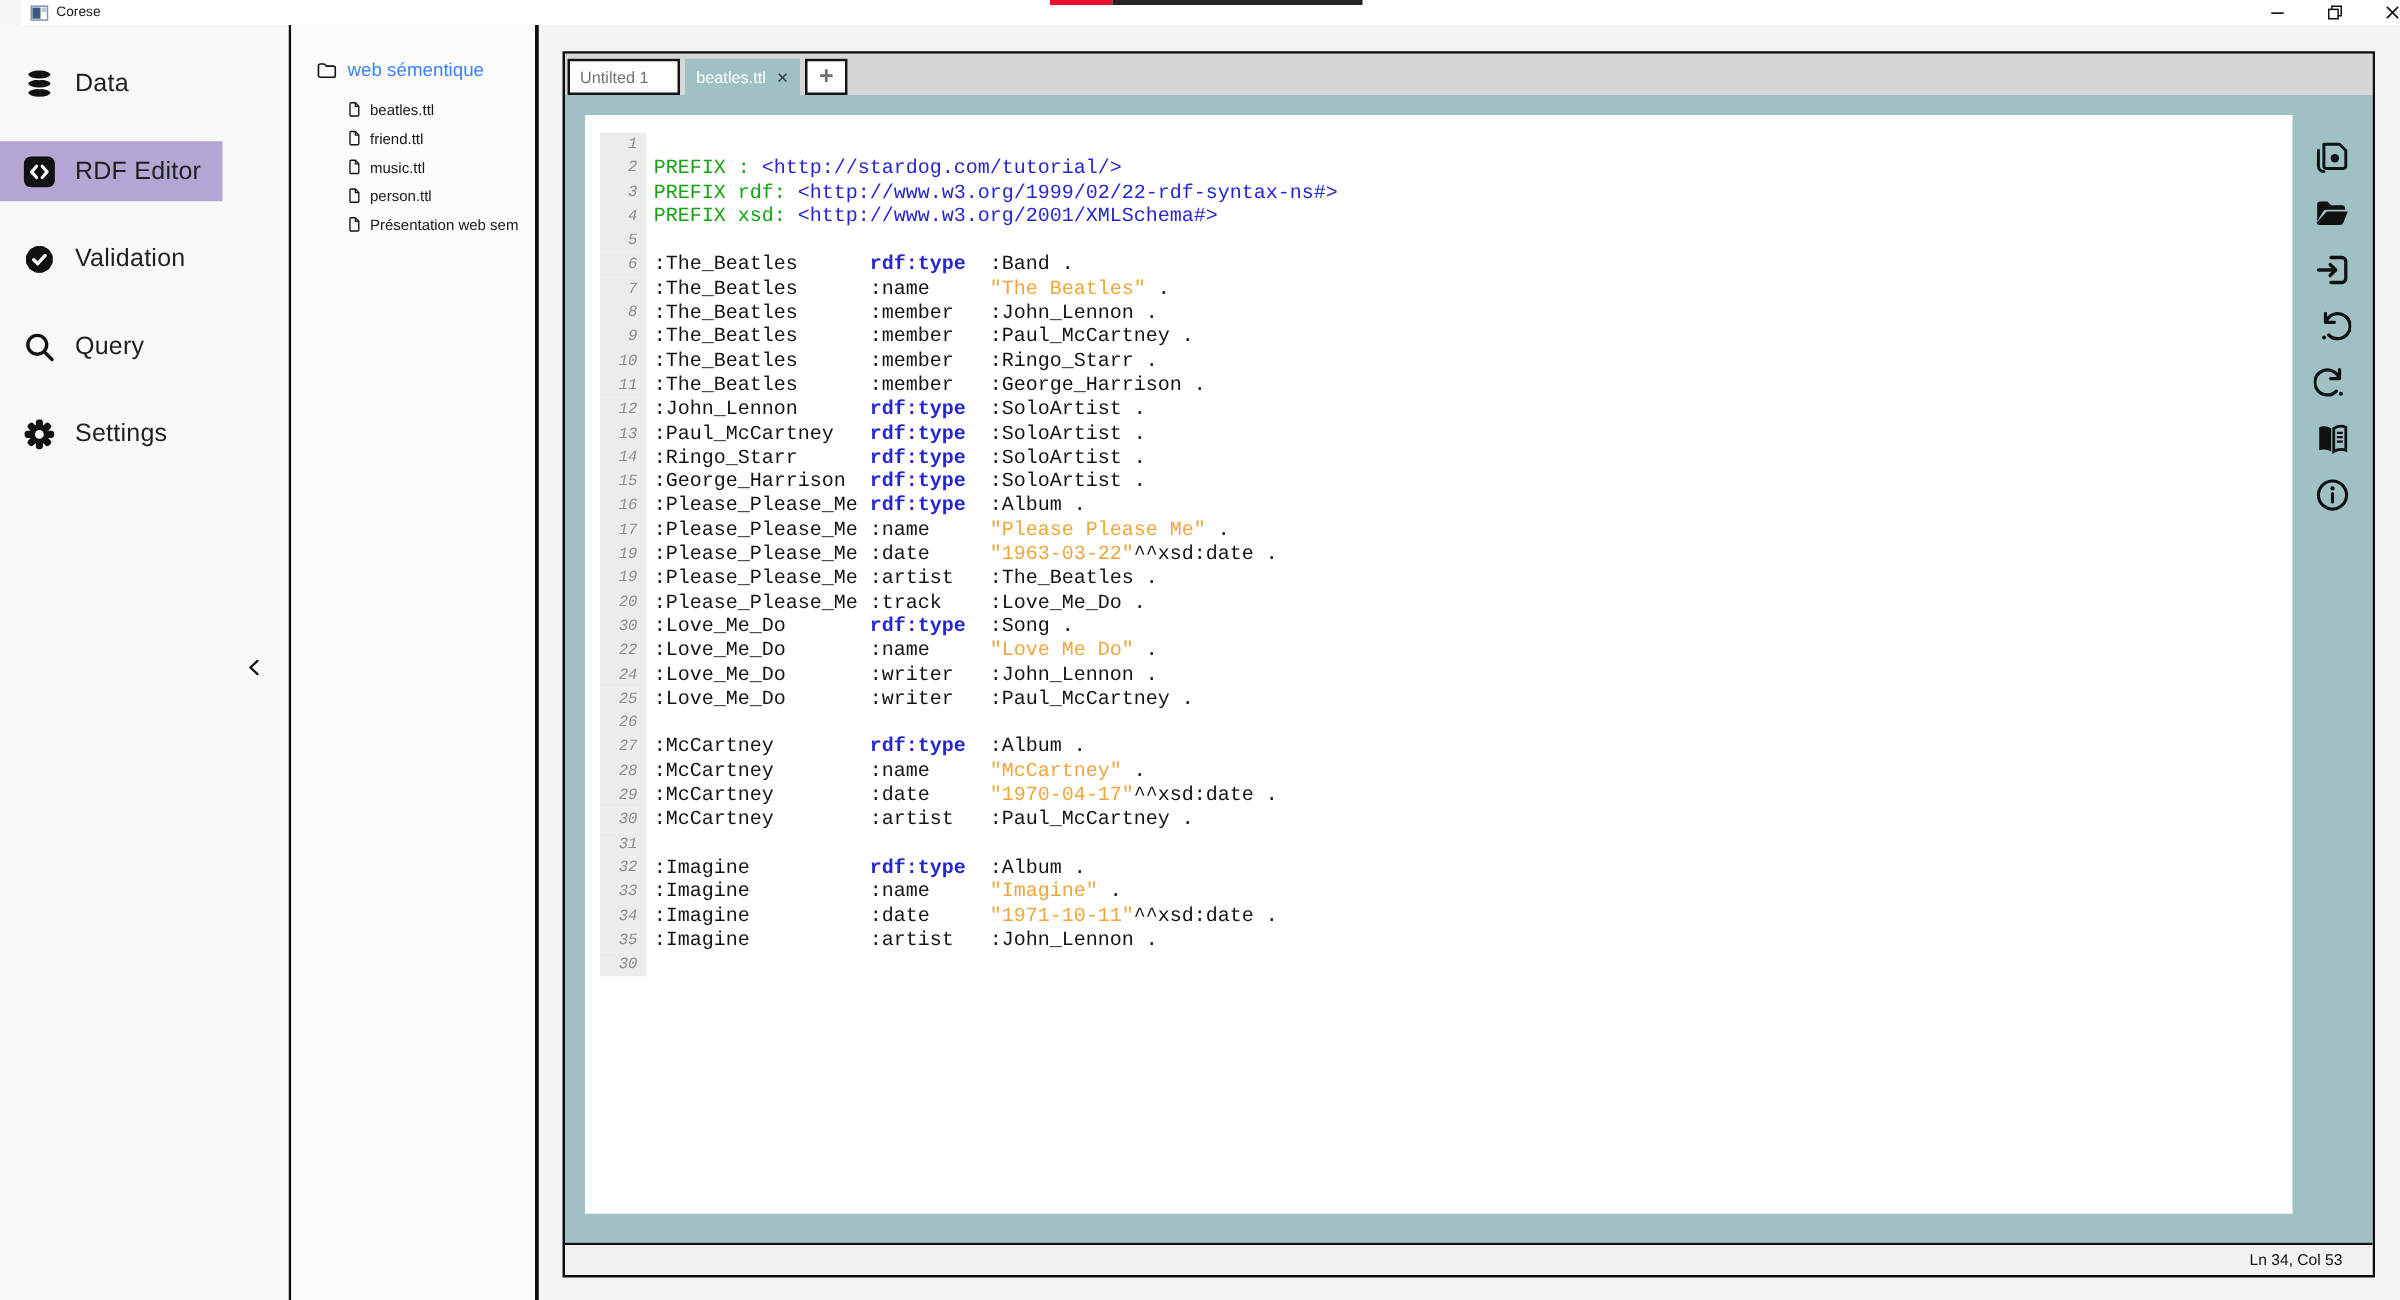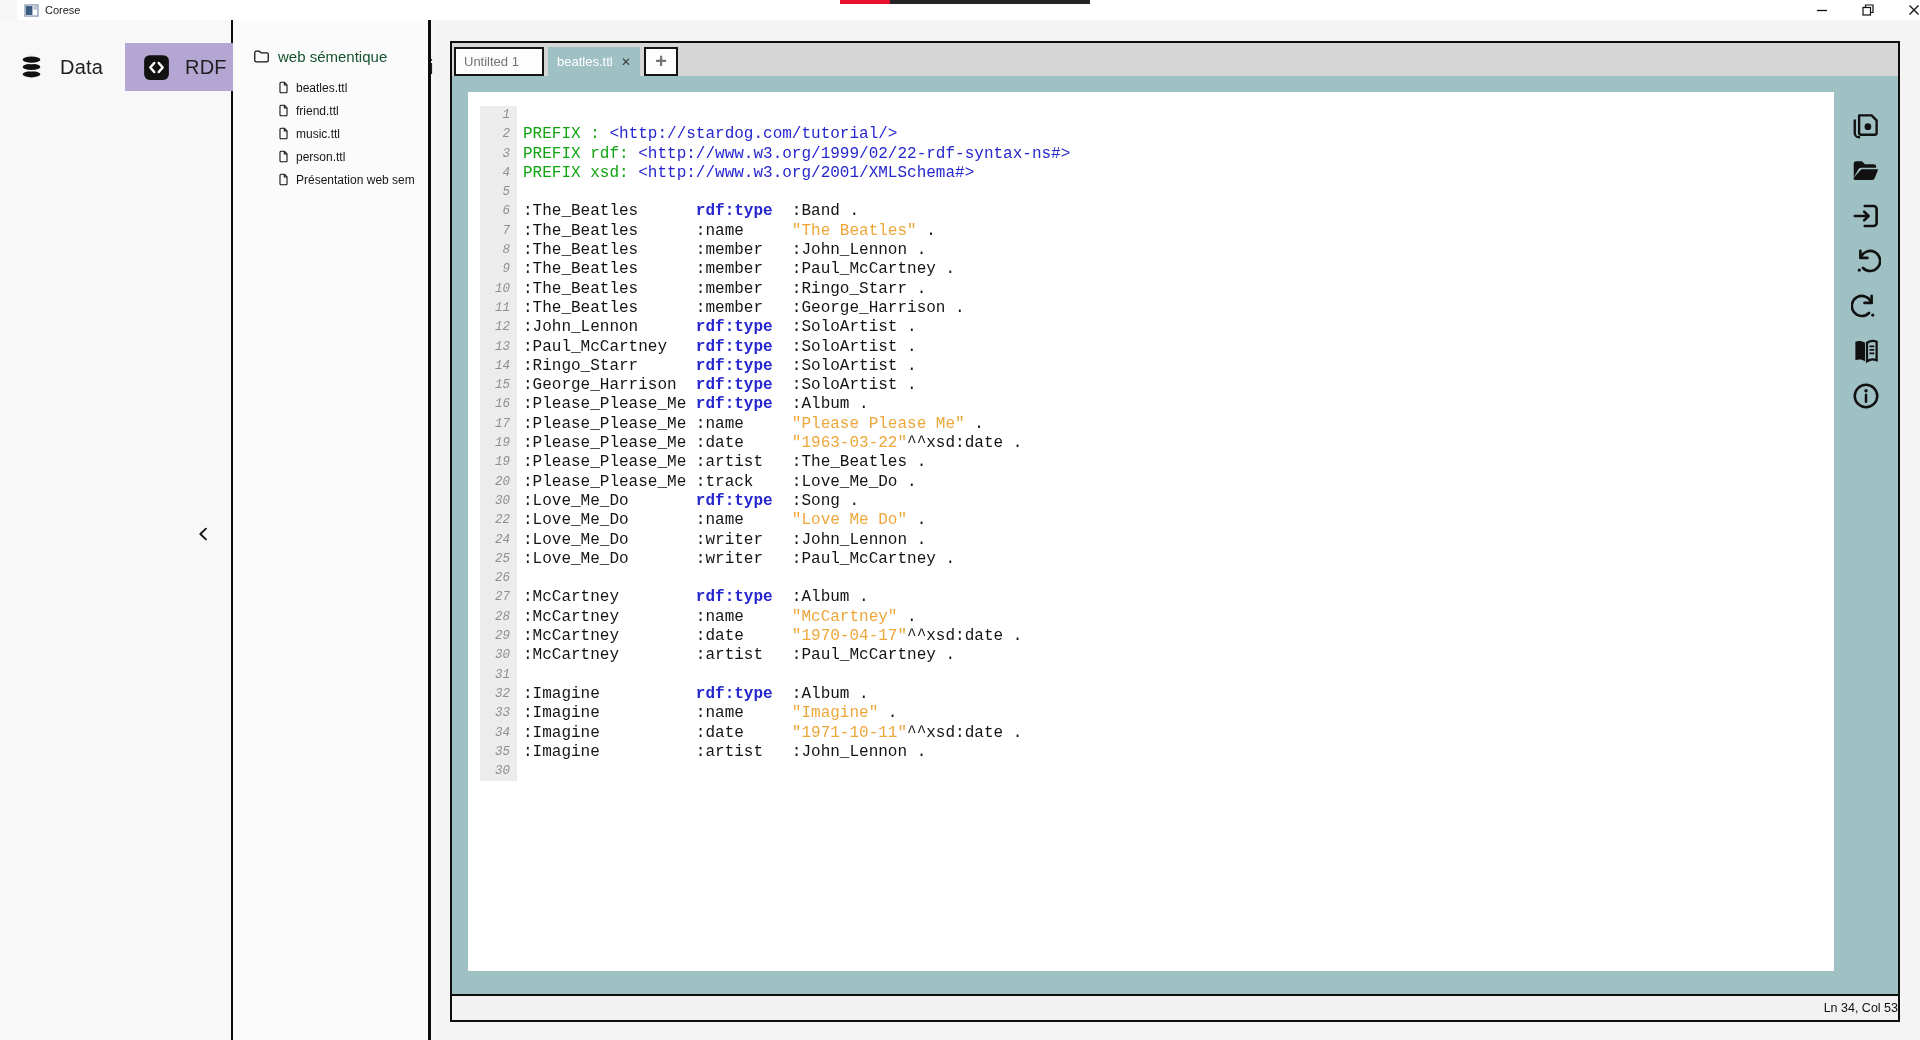--- a/index.html
+++ b/index.html
@@ -15,34 +15,34 @@
   .win-btn{width:46px;height:20px;display:flex;align-items:center;justify-content:center;cursor:default;}
 
   
   .recbar{position:absolute;top:0;left:840px;height:4px;display:flex;z-index:10;}
   .recbar .red{width:50px;background:var(--rec-red,#e8112d);}
   .recbar .dark{width:200px;background:var(--rec-dark,#242424);}
 
   
   .sidebar{position:absolute;left:0;top:20px;width:233px;height:1020px;background:#f8f8f8;
            border-right:2px solid #0d0d0d;box-sizing:border-box;}
-  .sb-nav{padding-top:23px;display:flex;flex-direction:row;gap:22px;}
+  .sb-nav{padding-top:23px;display:flex;flex-direction:column;gap:22px;}
   .sb-item{height:48px;width:178px;display:flex;align-items:center;padding-left:18px;box-sizing:border-box;gap:15px;cursor:pointer;}
   .sb-item .icon svg{width:27px;height:27px;}
   .sb-item.active{background:var(--active,#b3a6d3);align-items:center;}
   .sb-label{font-size:20px;color:#1f1f1f;letter-spacing:.2px;white-space:nowrap;}
   .collapse-btn{position:absolute;left:186px;top:497px;width:34px;height:34px;display:flex;align-items:center;justify-content:center;cursor:pointer;}
   .collapse-btn svg{width:17px;height:22px;}
 
   
   .filetree{position:absolute;left:233px;top:20px;width:198px;height:1020px;background:#fbfbfb;
             border-right:3px solid #0d0d0d;box-sizing:border-box;padding:24px 0 0 20px;}
   .tree-folder{display:flex;align-items:center;gap:8px;height:24px;cursor:pointer;}
   .tree-folder .icon svg{width:17px;height:17px;}
-  .tree-folder-label{font-size:15px;color:#14532d;white-space:nowrap;}
+  .tree-folder-label{font-size:15px;color:#3b82f6;white-space:nowrap;}
   .tree-files{margin-top:8px;display:flex;flex-direction:column;}
   .tree-file{display:flex;align-items:center;gap:6px;height:23px;padding-left:24px;cursor:pointer;}
   .tree-file .icon svg{width:13px;height:13px;}
   .tree-file-label{font-size:12px;color:#161616;white-space:nowrap;}
 
   
   .main{position:absolute;left:434px;top:20px;width:1486px;height:1020px;background:#f4f4f5;}
   .panel{position:absolute;left:16px;top:21px;width:1450px;height:981px;border:2px solid #0d0d0d;
          box-sizing:border-box;display:flex;flex-direction:column;background:#ffffff;}
 
@@ -65,21 +65,21 @@
   .tok-u{color:var(--tok-u,#2626cf);}
   .tok-t{color:var(--tok-u,#2626cf);font-weight:bold;}
   .tok-s{color:var(--tok-s,#eda63a);}
 
   .toolbar{position:absolute;top:0;right:0;width:64px;height:100%;display:flex;flex-direction:column;align-items:center;
            padding-top:34px;gap:13px;box-sizing:border-box;}
   .tool-btn{width:32px;height:32px;display:flex;align-items:center;justify-content:center;cursor:pointer;}
   .tool-btn svg{width:30px;height:30px;}
 
   .statusbar{height:24px;flex:none;border-top:2px solid #0d0d0d;background:#f2f2f2;display:flex;align-items:center;
-             justify-content:flex-end;padding-right:0;font-size:12.5px;color:#111;}
+             justify-content:flex-end;padding-right:24px;font-size:12.5px;color:#111;}
 </style>
 </head>
 <body>
 
 <div class="titlebar">
   <span class="icon app-icon">
     <svg width="15" height="13" viewBox="0 0 16 14">
         <rect x="1" y="1" width="14" height="12" fill="#ffffff" stroke="#8a9ab0" stroke-width="1.4"></rect>
         <rect x="2" y="2.2" width="7" height="9.6" fill="#3b5a82"></rect>
         <rect x="10" y="2.2" width="4" height="4" fill="#b9c6d8"></rect>

